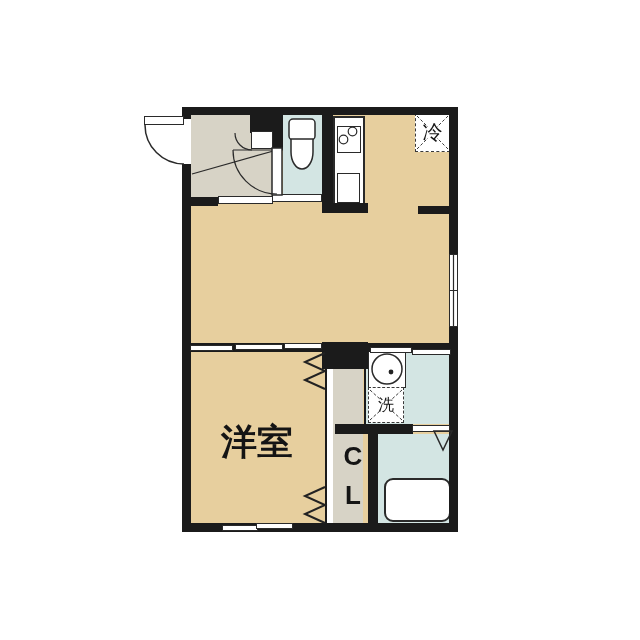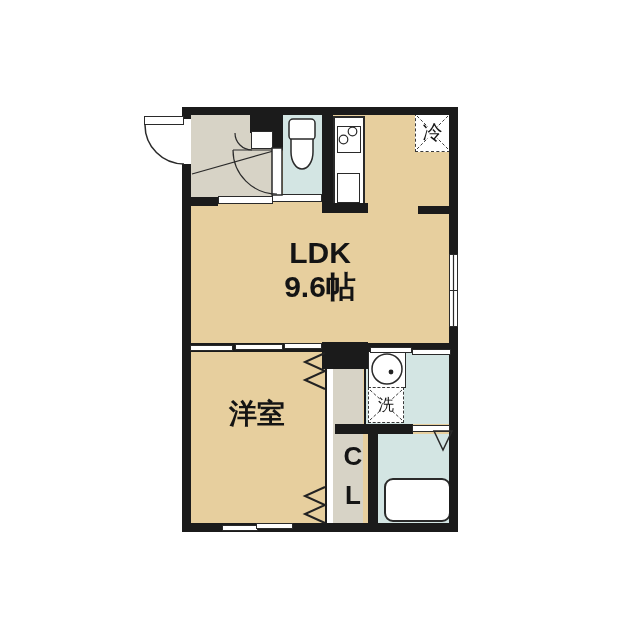--- a/index.html
+++ b/index.html
@@ -111,25 +111,21 @@
     <path class="dash" d="M370,390 L381,400 M402,390 L391,400 M370,420 L381,410 M402,420 L391,410"></path>
 
     <path class="zig" d="M325,353 L305,362 L325,371 L305,380 L325,389"></path>
     <path class="zig" d="M325,487 L305,496 L325,505 L305,514 L325,523"></path>
 
     <path class="ln" d="M434,431 L452,431 L443,450 Z"></path>
 
     <path class="ln thin" d="M453.5,255 L453.5,326 M449,290.5 L458,290.5"></path>
   </svg>
 
-  <div class="abs label" style="left:220px;top:236px;width:200px;font-size:30px">
-    <div>LDK</div>
-    <div>9.6帖</div>
-  </div>
-  <div class="abs label" style="left:177px;top:397px;width:160px;font-size:28px;line-height:1.22">
+  <div class="abs label" style="left:177px;top:420px;width:160px;font-size:36px;line-height:1.22">
     <div>洋室</div>
   </div>
   <div class="abs label" style="left:339px;top:437px;width:28px;font-size:26px;line-height:1.5;font-weight:bold">
     <div>C</div>
     <div>L</div>
   </div>
 
 </div>
 
 </body></html>

